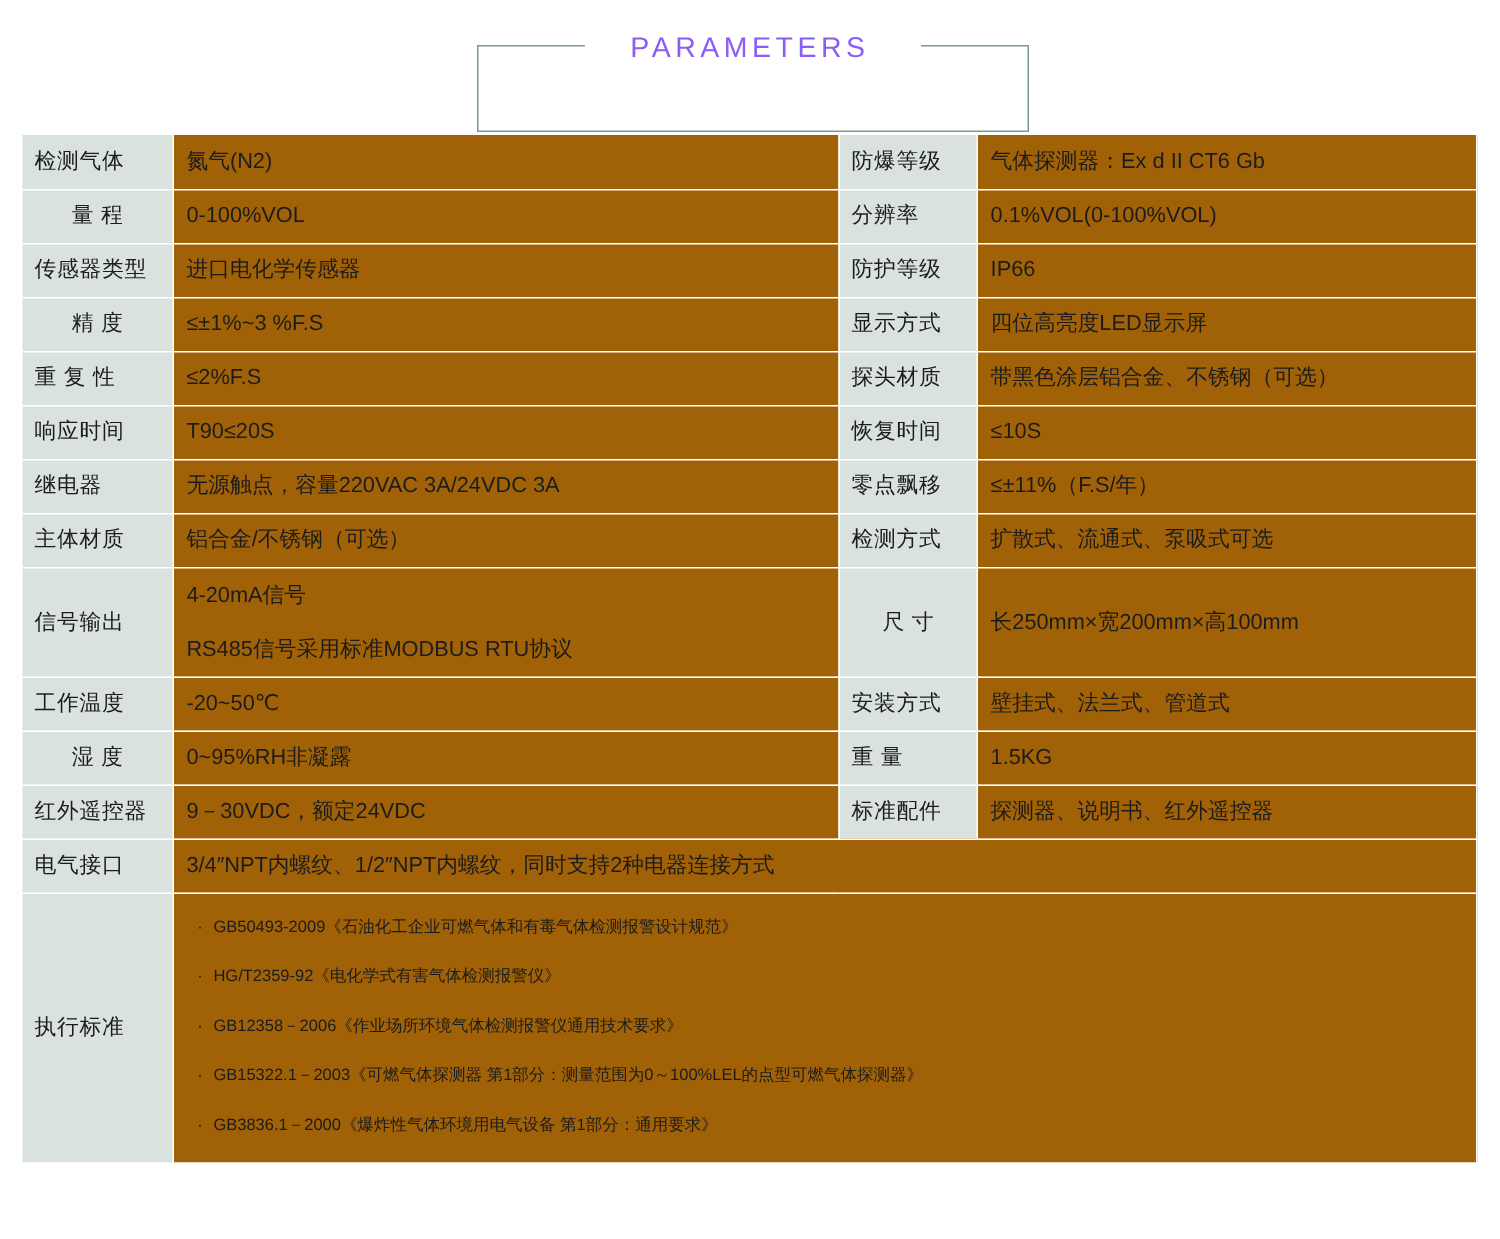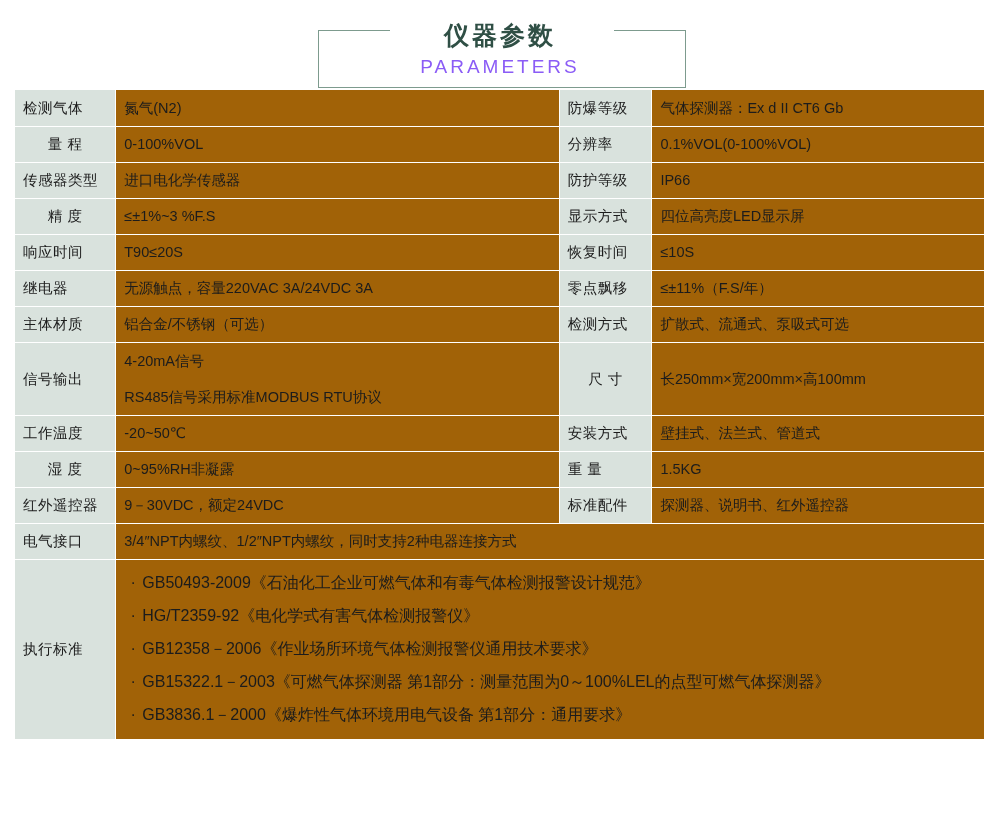--- a/index.html
+++ b/index.html
@@ -117,39 +117,38 @@
     border-top: 0;
   }
 
   
   .std-list {
     padding: 6px 0 8px 0;
   }
   .std-item {
     line-height: 33px;
     white-space: nowrap;
-    font-size: 16px;
+    font-size: 11px;
   }
   .std-dot {
     display: inline-block;
     width: 18px;
     text-align: center;
     color: #1c1c1c;
   }
 </style>
 </head>
 <body>
 
 <div class="page">
 
   <div class="header">
     <div class="header-frame"></div>
     <div class="header-frame-mask"></div>
     <div class="header-titles">
-      <div class="title-cn">仪器参数</div>
       <div class="title-en">PARAMETERS</div>
     </div>
   </div>
 
   <div class="table-wrap">
     <table class="spec">
       <colgroup>
         <col class="col-l1">
           <col class="col-v1">
           <col class="col-l2">
@@ -178,20 +177,26 @@
           <td class="val">IP66</td>
         </tr>
 
         <tr class="row">
           <td class="lbl lbl-sp3">精 度</td>
           <td class="val">≤±1%~3 %F.S</td>
           <td class="lbl">显示方式</td>
           <td class="val">四位高亮度LED显示屏</td>
         </tr>
 
+        <tr class="row">
+          <td class="lbl lbl-sp2">重 复 性</td>
+          <td class="val">≤2%F.S</td>
+          <td class="lbl">探头材质</td>
+          <td class="val">带黑色涂层铝合金、不锈钢（可选）</td>
+        </tr>
 
         <tr class="row">
           <td class="lbl">响应时间</td>
           <td class="val">T90≤20S</td>
           <td class="lbl">恢复时间</td>
           <td class="val">≤10S</td>
         </tr>
 
         <tr class="row">
           <td class="lbl">继电器</td>

